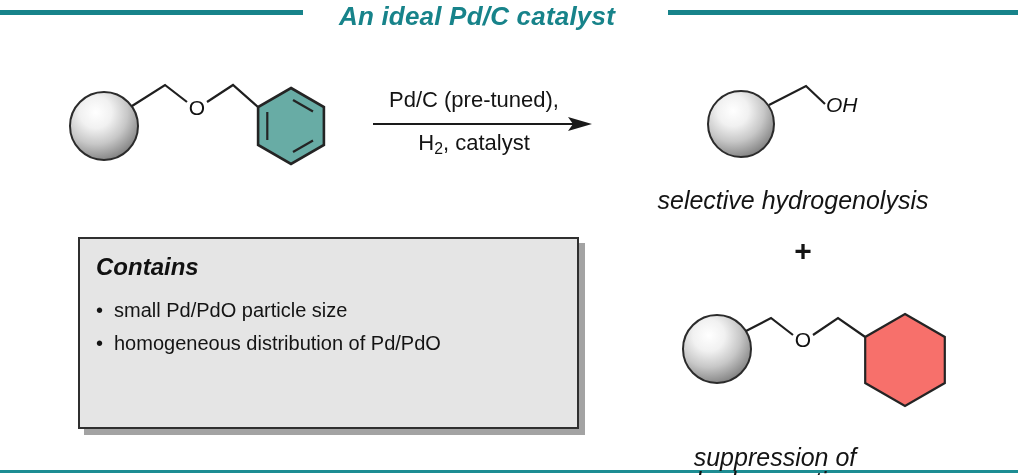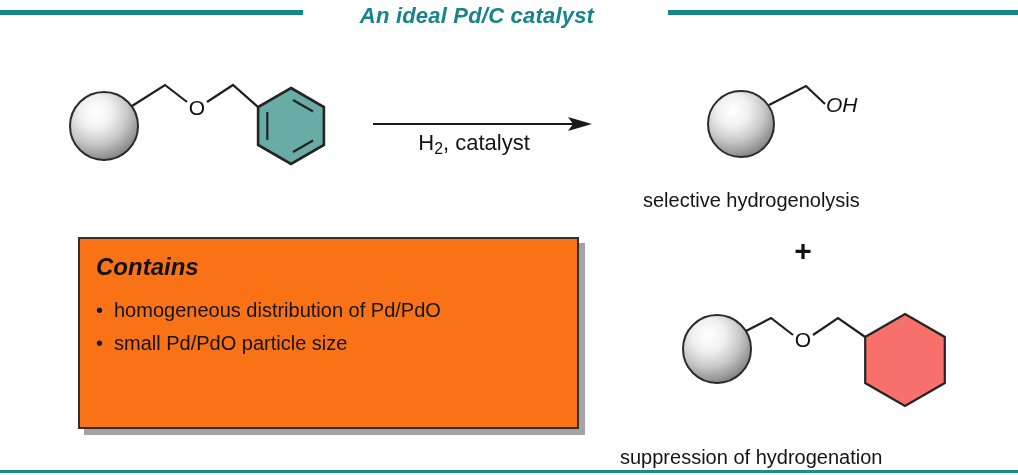--- a/index.html
+++ b/index.html
@@ -8,46 +8,46 @@
     width: 1018px;
     height: 475px;
     background: #ffffff;
     font-family: "Liberation Sans", sans-serif;
     overflow: hidden;
   }
   .abs { position: absolute; }
   #title {
     left: 327px; top: 0px; width: 300px;
     text-align: center;
-    font-size: 22px; line-height: 32px;
+    font-size: 26px; line-height: 32px;
     font-weight: bold; font-style: italic;
     color: #17838A;
     letter-spacing: 0.2px;
   }
   svg.canvas { position: absolute; left: 0; top: 0; }
   .chem-label {
     font-size: 21px; line-height: 24px; color: #111;
     text-align: center;
   }
   .arrow-text {
     width: 240px; text-align: center;
     font-size: 22px; line-height: 26px; color: #141414;
   }
   .arrow-text sub { font-size: 0.72em; vertical-align: -0.28em; }
   .caption {
-    font-size: 20px; line-height: 24px;
-    color: #141414; text-align: left;
+    font-style: italic; font-size: 25px; line-height: 24px;
+    color: #141414; text-align: center;
   }
   #plus-sign {
     left: 783px; top: 234px; width: 40px;
     text-align: center; font-size: 30px; font-weight: bold; color: #141414;
   }
   #contains-box {
     left: 78px; top: 237px; width: 497px; height: 188px;
-    background: #f97316;
+    background: #e5e5e5;
     border: 2px solid #2f2f2f;
     box-shadow: 6px 6px 0 #a3a3a3;
   }
   #contains-title {
     margin: 14px 0 0 16px;
     font-size: 24px; font-weight: bold; font-style: italic; color: #111;
   }
   .bullet-list { margin: 13px 0 0 16px; }
   .bullet-row {
     font-size: 20px; line-height: 33px; color: #141414;
@@ -105,33 +105,34 @@
       <path d="M746,331 L771,318 L793,335" fill="none" stroke="#1f1f1f" stroke-width="2.2"></path>
       <path d="M813,335 L838,318 L865.2,337" fill="none" stroke="#1f1f1f" stroke-width="2.2"></path>
       <polygon points="905,314 944.8,337 944.8,383 905,406 865.2,383 865.2,337" fill="#F7706B" stroke="#242424" stroke-width="2.2"></polygon>
     </g>
   </svg>
 
   <div id="title" class="abs">An ideal Pd/C catalyst</div>
 
   <span class="abs chem-label" style="left:186px; top:96px; width:22px;">O</span>
 
+  <div class="abs arrow-text" style="left:354px; top:87px;">Pd/C (pre-tuned),</div>
   <div class="abs arrow-text" style="left:354px; top:130px;"><span>H</span><sub>2</sub><span>, catalyst</span></div>
 
   <span class="abs chem-label" style="left:826px; top:93px; text-align:left;font-style:italic;">OH</span>
 
   <div class="abs caption" style="left:643px; top:188px; width:300px;">selective hydrogenolysis</div>
 
   <div id="plus-sign" class="abs">+</div>
 
   <span class="abs chem-label" style="left:792px; top:328px; width:22px;">O</span>
 
   <div class="abs caption" style="left:620px; top:424px; width:310px;margin-top:21px;">suppression of hydrogenation</div>
 
   <div id="contains-box" class="abs">
     <div id="contains-title">Contains</div>
     <div class="bullet-list">
+      <div class="bullet-row"><span class="bullet-dot">•</span><span>small Pd/PdO particle size</span></div>
       <div class="bullet-row"><span class="bullet-dot">•</span><span>homogeneous distribution of Pd/PdO</span></div>
-      <div class="bullet-row"><span class="bullet-dot">•</span><span>small Pd/PdO particle size</span></div>
     </div>
   </div>
 
 </div>
 
 </body></html>

